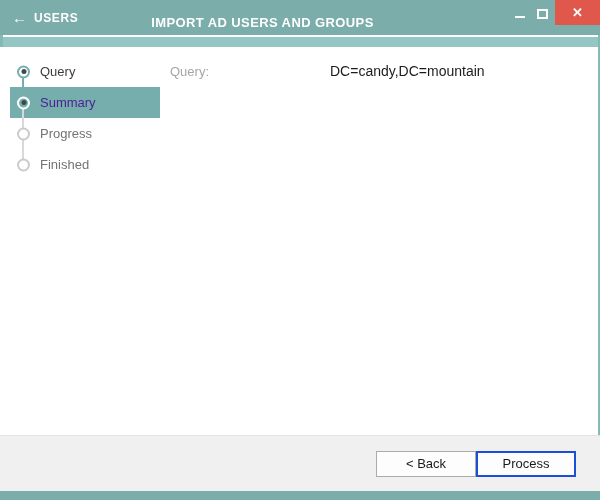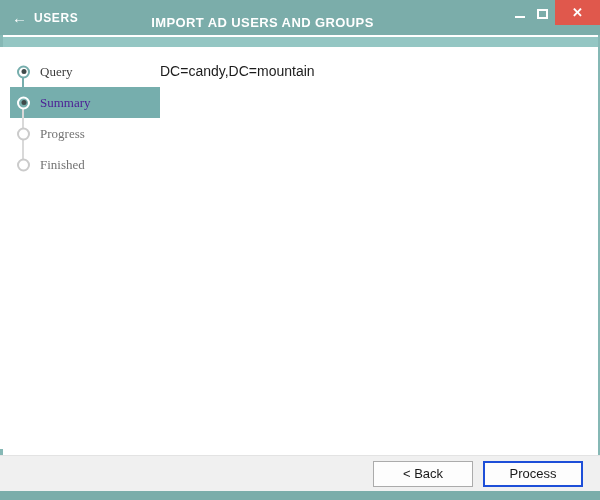--- a/index.html
+++ b/index.html
@@ -25,42 +25,42 @@
   
   .band{position:absolute;top:37px;left:0;right:0;height:10px;background:var(--band-teal,#94c6c3);}
   .left-strip{position:absolute;top:35px;left:0;width:3px;bottom:9px;background:var(--left-strip-teal,#86b8b5);}
   .right-strip{position:absolute;top:35px;right:0;width:2px;bottom:9px;background:var(--left-strip-teal,#86b8b5);}
   
   .content{position:absolute;top:47px;left:0;right:2px;bottom:51px;display:flex;background:#fff;}
   .sidebar{width:160px;position:relative;padding-top:9px;box-sizing:border-box;flex:none;}
   .step-line{position:absolute;left:22px;width:2px;z-index:1;}
   .step-line.teal{top:25px;height:31px;background:var(--accent-teal,#76aead);}
   .step-line.gray{top:56px;height:62px;background:#d9d9d9;}
-  .step{height:31px;margin-left:10px;width:150px;display:flex;align-items:center;position:relative;cursor:pointer;font-family:Liberation Serif, serif;}
+  .step{height:31px;margin-left:10px;width:150px;display:flex;align-items:center;position:relative;cursor:pointer;}
   .step.active{background:var(--accent-teal,#76aead);}
   .step-circle{position:absolute;left:7px;top:50%;transform:translateY(-50%);width:13px;height:13px;border-radius:50%;
     box-sizing:border-box;background:#fff;z-index:2;}
   .step.done .step-circle{border:2px solid var(--accent-teal,#76aead);}
   .step.active .step-circle{border:2px solid #fff;background:var(--accent-teal,#76aead);}
   .step.pending .step-circle{border:2px solid #cbcbcb;}
   .step.done .step-circle::after,.step.active .step-circle::after{
     content:"";position:absolute;left:50%;top:50%;transform:translate(-50%,-50%);
     width:5px;height:5px;border-radius:50%;background:#3f4a4a;}
   .step-label{margin-left:30px;font-size:13px;}
   .step.done .step-label{color:#3c3c3c;}
   .step.active .step-label{color:#4c1d95;}
   .step.pending .step-label{color:#737373;}
   .main{flex:1;position:relative;padding-top:16px;box-sizing:border-box;}
   .field-row{display:flex;align-items:baseline;}
   .field-label{width:170px;padding-left:10px;box-sizing:border-box;color:#a6a6a6;font-size:13px;flex:none;}
   .field-value{font-size:14px;color:#1c1c1c;white-space:nowrap;}
   
-  .footer{position:absolute;left:0;right:0;bottom:9px;height:36px;background:var(--footer-gray,#f0f0f0);
+  .footer{position:absolute;left:0;right:0;bottom:9px;height:56px;background:var(--footer-gray,#f0f0f0);
     border-top:1px solid #e3e3e3;box-sizing:border-box;display:flex;align-items:center;justify-content:flex-end;
-    gap:10px;padding-right:17px;}
+    padding-right:24px;}
   .btn{width:100px;height:26px;background:#fdfdfd;border:1px solid #ababab;font-size:13px;color:#1a1a1a;
     font-family:"Liberation Sans",sans-serif;cursor:pointer;padding:0;}
   .btn.primary{border:2px solid #1d4ed8;}
   .bottom-strip{position:absolute;left:0;right:0;bottom:0;height:9px;background:var(--header-teal,#7badaa);}
 </style>
 </head>
 <body>
 
 <div class="window">
 
@@ -105,20 +105,21 @@
         <span class="step-label">Progress</span>
       </div>
       <div class="step pending">
         <span class="step-circle"></span>
         <span class="step-label">Finished</span>
       </div>
     </div>
 
     <div class="main">
       <div class="field-row">
+        <span class="field-label">Query:</span>
         <span class="field-value">DC=candy,DC=mountain</span>
       </div>
     </div>
   </div>
 
   <div class="footer">
     <button class="btn">&lt; Back</button>
     <button class="btn primary">Process</button>
   </div>
 

